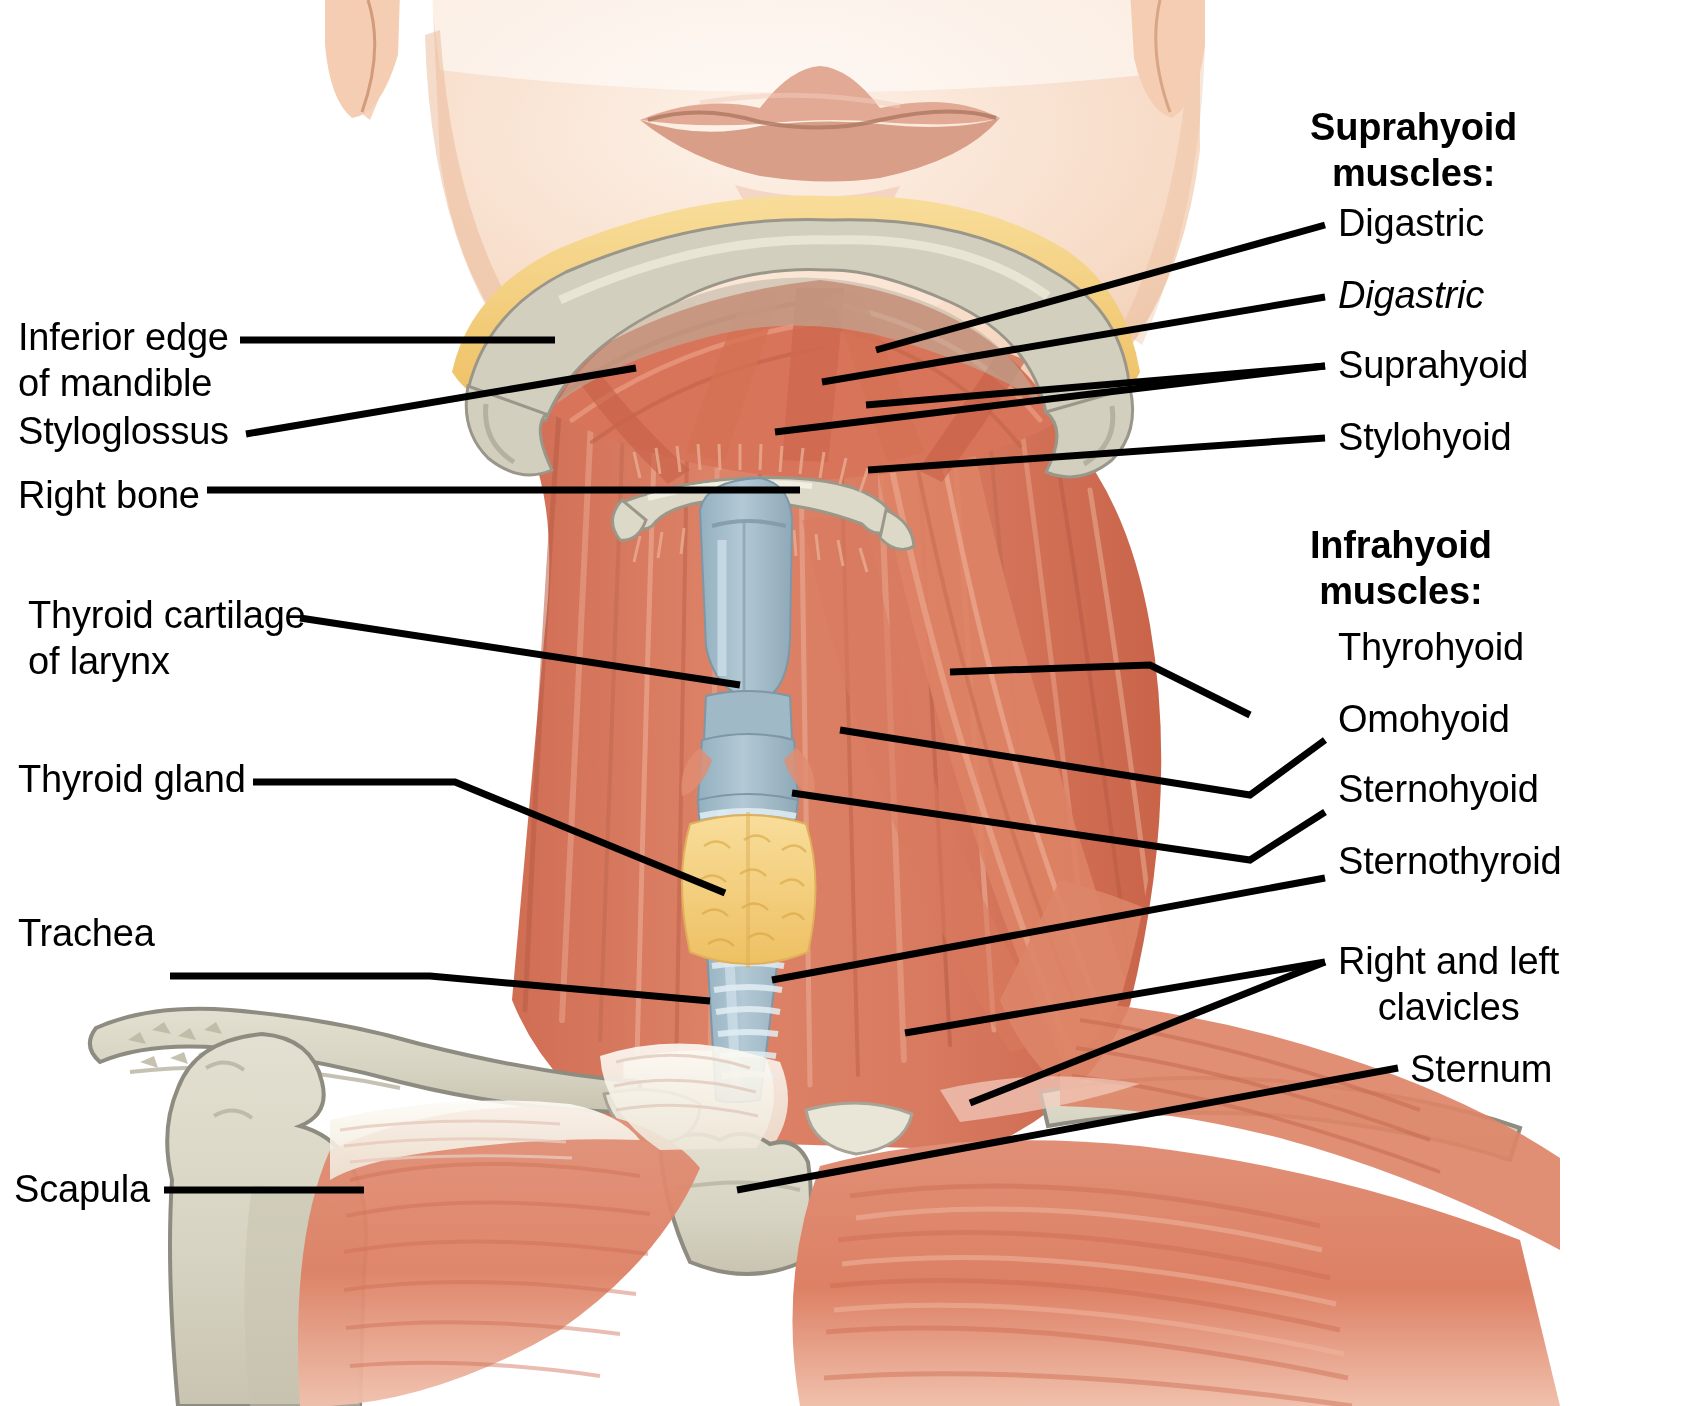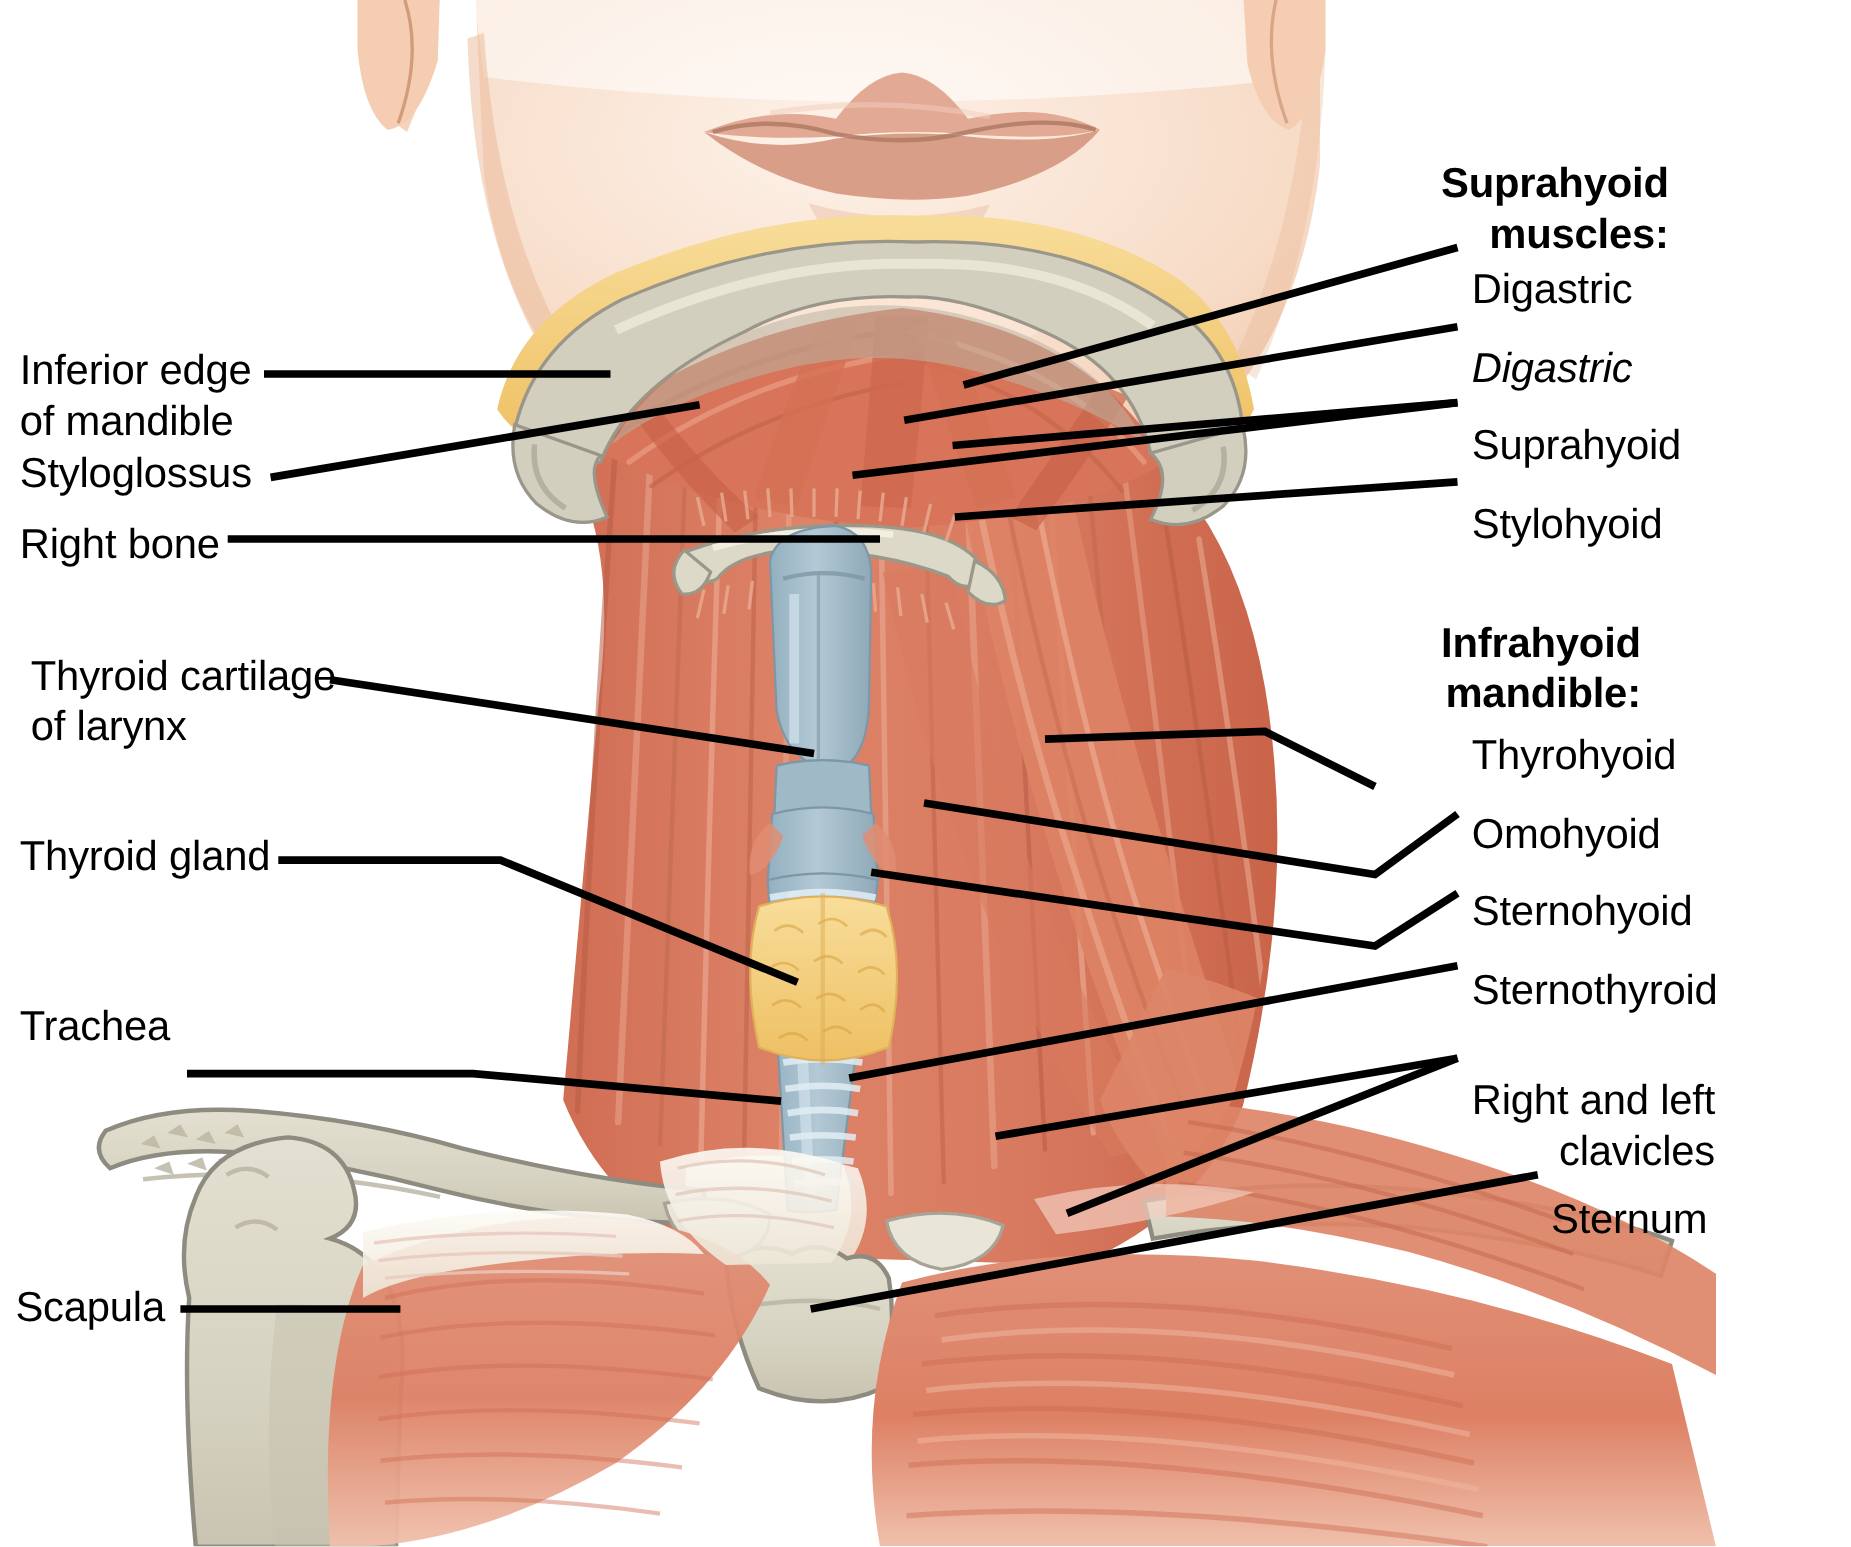--- a/index.html
+++ b/index.html
@@ -36,21 +36,21 @@
     font-family: "Liberation Sans", sans-serif;
     font-size: 38px;
     line-height: 46px;
     color: #000000;
     white-space: pre;
     letter-spacing: -0.2px;
   }
   .label.heading {
     font-weight: bold;
   }
-  .label.right { text-align: right; margin-top: 40px; }
+  .label.right { text-align: center; }
   .label.left  { text-align: left; }
 </style>
 </head>
 <body>
 
 <div id="figure">
 
   <svg id="art" viewBox="0 0 1683 1406" xmlns="http://www.w3.org/2000/svg">
     <defs>
       <linearGradient id="gSkin" x1="0" y1="0" x2="0" y2="1">
@@ -375,21 +375,21 @@
         <path d="M725,893 L455,782 L253,782"></path>
         <path d="M710,1001 L430,976 L170,976"></path>
         <path d="M364,1190 L164,1190"></path>
       </g>
   </svg>
 
   <div class="label heading right" style="left:1310px; top:104px;">Suprahyoid
 muscles:</div>
 
   <div class="label heading right" style="left:1310px; top:522px;">Infrahyoid
-mandible:</div>
+muscles:</div>
 
   <div id="right-labels">
       <div class="label right" style="left: 1338px; top: 200px;">Digastric</div>
       <div class="label right" style="left: 1338px; top: 272px; font-style: italic;">Digastric</div>
       <div class="label right" style="left: 1338px; top: 342px;">Suprahyoid</div>
       <div class="label right" style="left: 1338px; top: 414px;">Stylohyoid</div>
       <div class="label right" style="left: 1338px; top: 624px;">Thyrohyoid</div>
       <div class="label right" style="left: 1338px; top: 696px;">Omohyoid</div>
       <div class="label right" style="left: 1338px; top: 766px;">Sternohyoid</div>
       <div class="label right" style="left: 1338px; top: 838px;">Sternothyroid</div>

